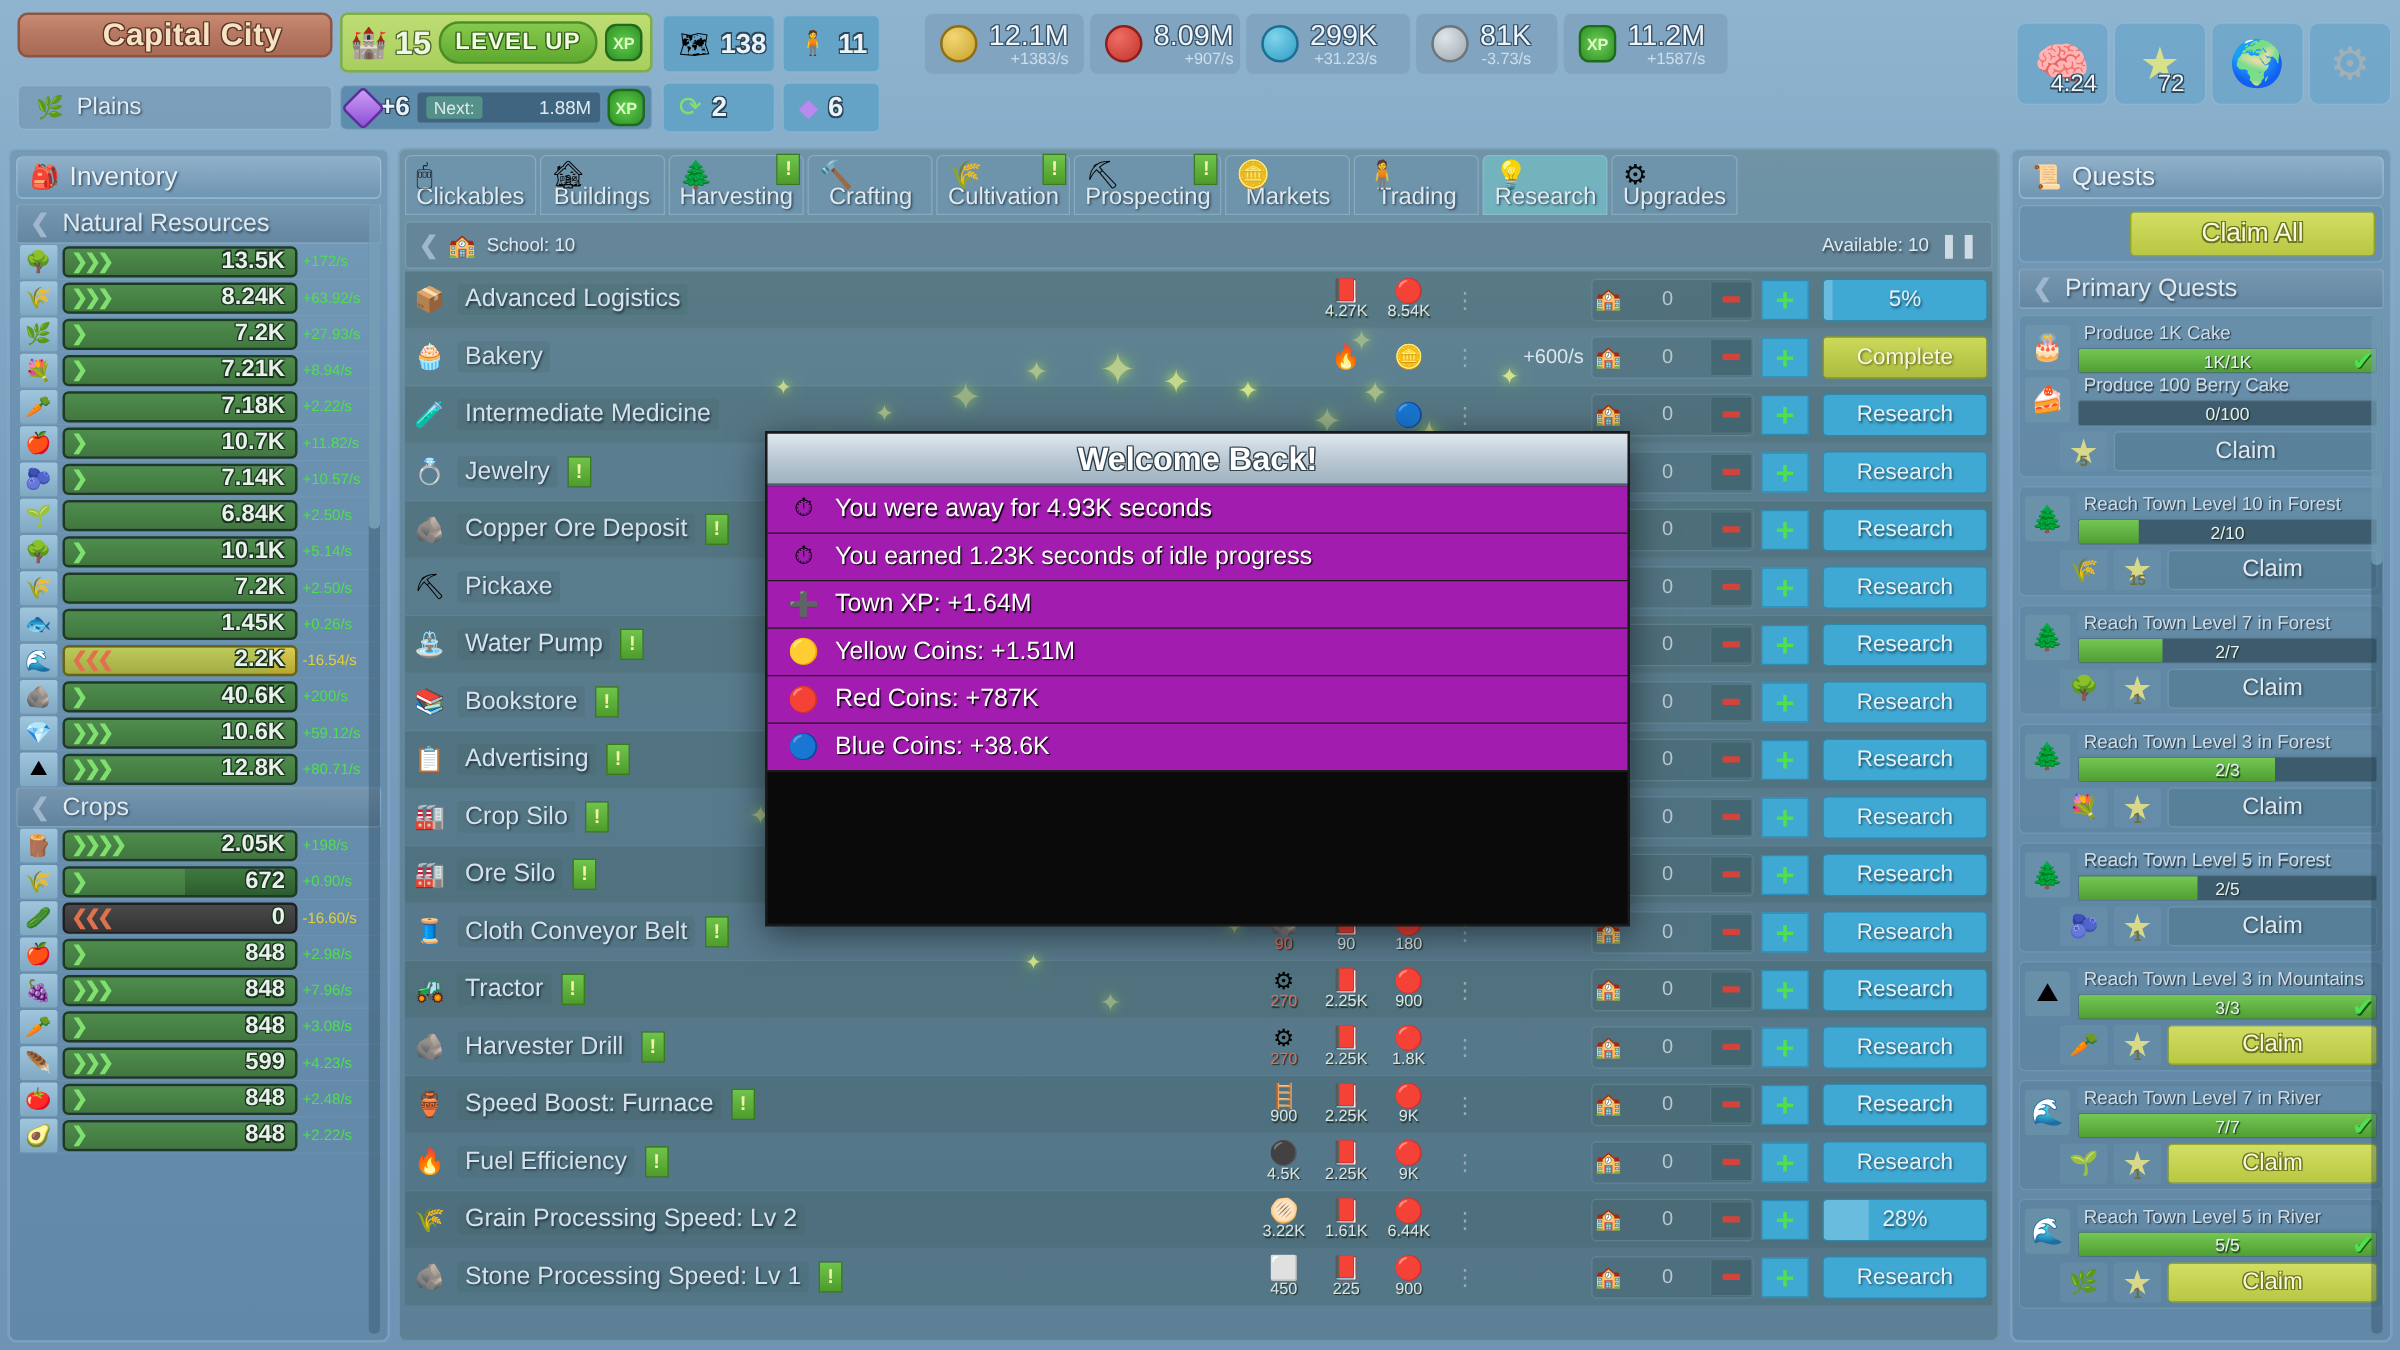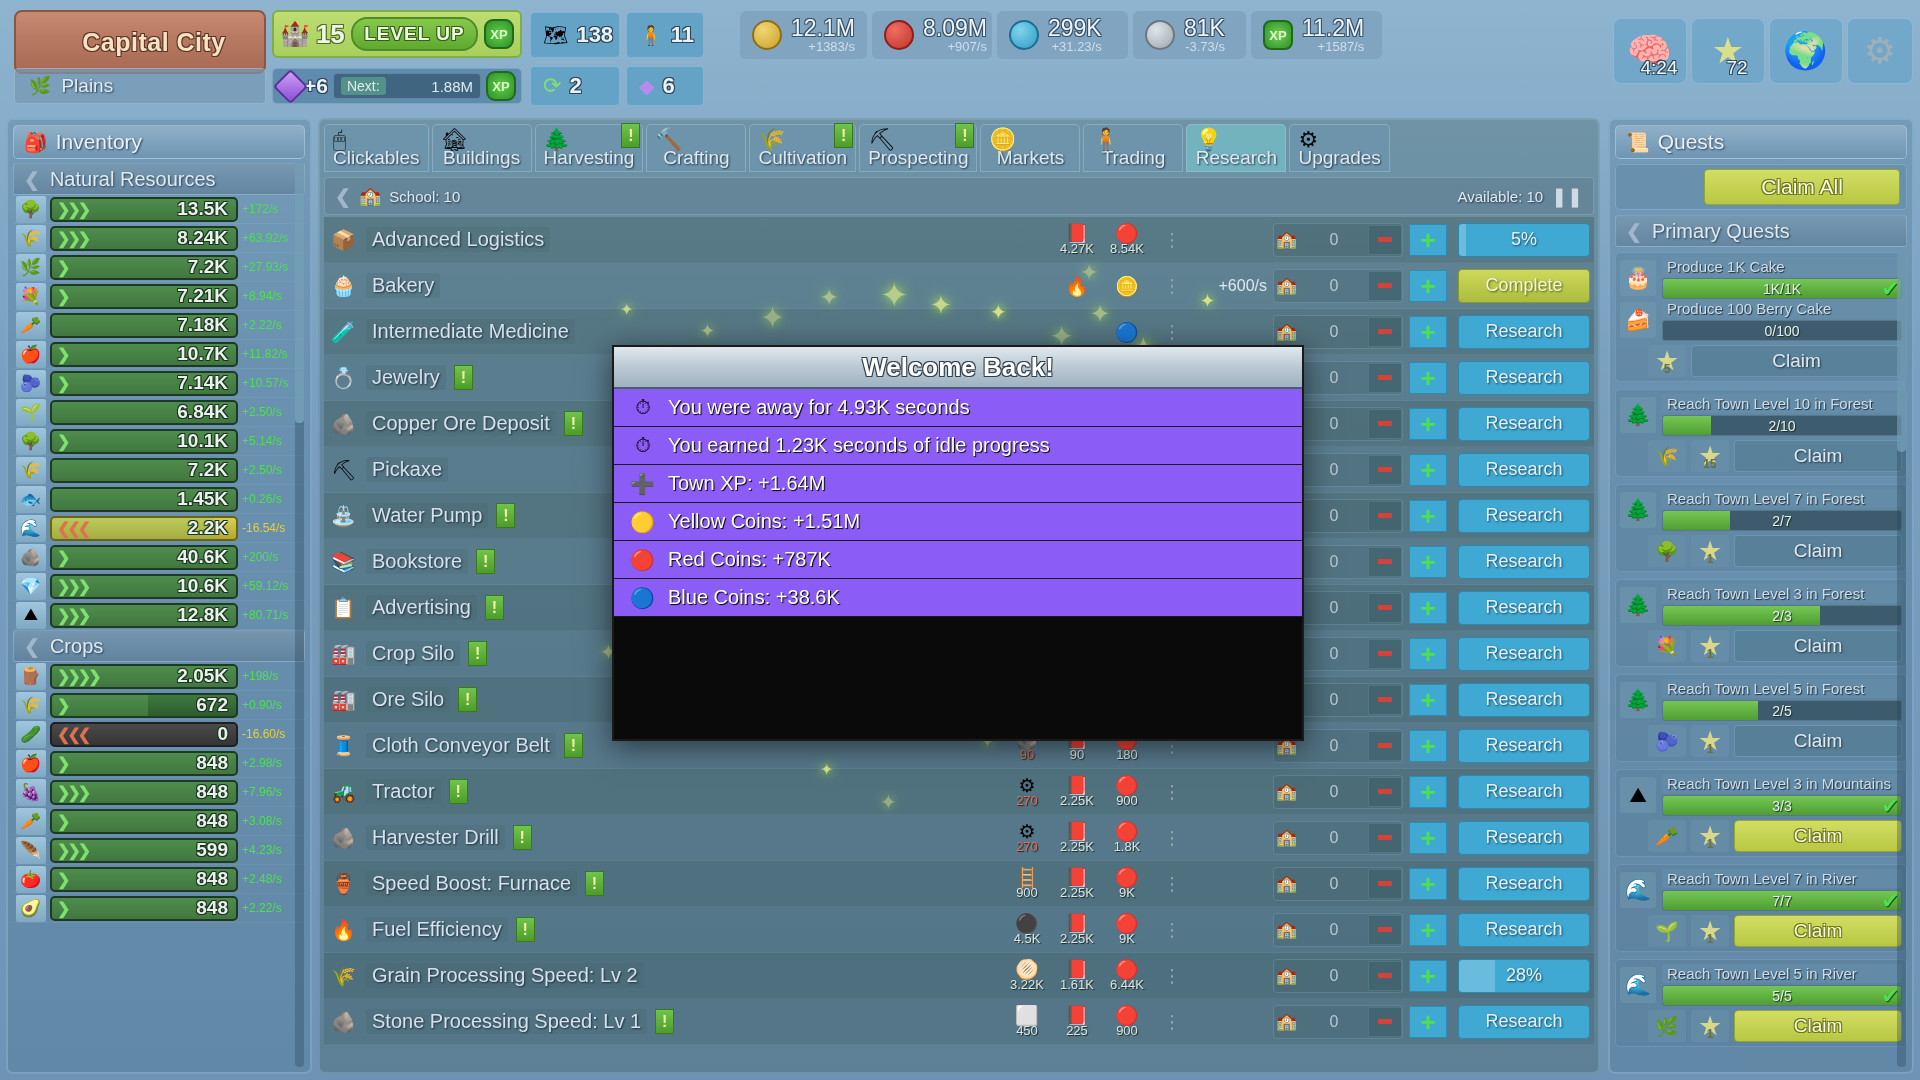--- a/index.html
+++ b/index.html
@@ -7,21 +7,21 @@
     width: 1920px; height: 1080px; overflow: hidden;
     font-family: "Liberation Sans", sans-serif;
     background: linear-gradient(180deg,#8fb4cf 0%, #7a9fc0 35%, #6f93b5 100%);
   }
   #root { position: relative; width: 1920px; height: 1080px; }
 
   
   .topbar { position: absolute; left: 0; top: 0; width: 1920px; height: 112px; }
 
   .city-plate {
-    position: absolute; left: 14px; top: 10px; width: 252px; height: 64px;
+    position: absolute; left: 14px; top: 10px; width: 252px; height: 36px;
     background: linear-gradient(180deg,#c98a72,#b87a63 40%,#a96a55);
     border: 2px solid #8d5442; border-radius: 8px;
     display: flex; align-items: center; justify-content: center; padding-left: 28px;
   }
   .city-plate span {
     font-size: 25px; font-weight: bold; color: #f6e2c4;
     text-shadow: 1px 1px 0 #5c3526, -1px -1px 0 #5c3526, 1px -1px 0 #5c3526, -1px 1px 0 #5c3526;
     letter-spacing: .5px;
   }
   .biome-plate {
@@ -259,21 +259,21 @@
   #modal {
     position: absolute; left: 612px; top: 345px; width: 692px; height: 396px;
     background: #0a0a0a; border: 2px solid #1a1a1a; box-shadow: 0 6px 28px rgba(0,0,0,.55);
   }
   .m-title {
     height: 42px; background: linear-gradient(180deg,#dfe8ee,#b7c6d2 55%,#9fb2c0);
     border-bottom: 2px solid #49606e; display: flex; align-items: center; justify-content: center;
   }
   .m-title span { font-size: 26px; font-weight: bold; color: #ffffff;
     text-shadow: 1px 1px 0 #31414c,-1px -1px 0 #31414c,1px -1px 0 #31414c,-1px 1px 0 #31414c; }
-  .m-body { background: #8b5cf6; padding: 0; }
+  .m-body { background: #a21caf; padding: 0; }
   .m-row { height: 38px; display: flex; align-items: center; gap: 12px; padding: 0 16px;
     border-bottom: 1px solid #1b1b1b; }
   .m-row .mi { width: 26px; flex: 0 0 26px; display: flex; align-items: center; justify-content: center; font-size: 20px; }
   .m-row .mt { font-size: 20px; color: #ffffff; text-shadow: 1px 1px 1px #000; }
   .m-foot { height: 74px; background: #1d4150; display: flex; align-items: center; justify-content: center;
     border-top: 1px solid #2a5868; }
   .okbtn { width: 128px; height: 42px; background: linear-gradient(180deg,#44b9e4,#2b9cc9);
     border: 2px solid #1d7ca5; border-radius: 4px; display: flex; align-items: center; justify-content: center;
     font-size: 25px; font-weight: bold; color: #ffffff;
     text-shadow: 1px 1px 0 #16546e,-1px -1px 0 #16546e,1px -1px 0 #16546e,-1px 1px 0 #16546e; }

